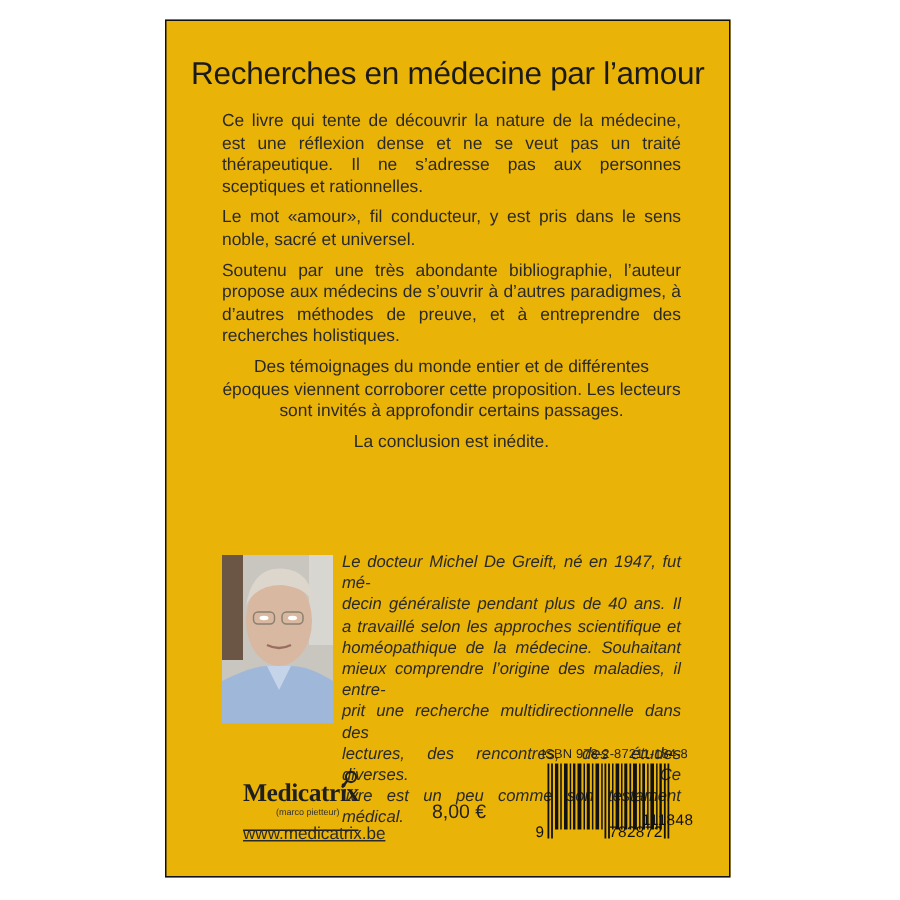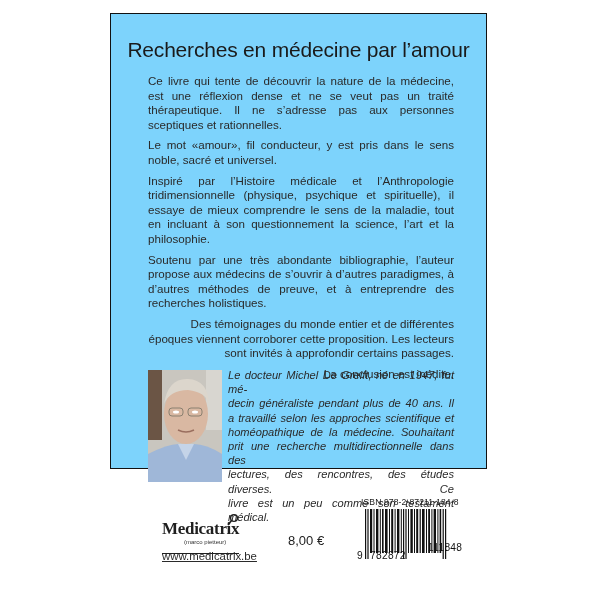--- a/index.html
+++ b/index.html
@@ -1,33 +1,33 @@
 <!DOCTYPE html>
 <html><head>
 <meta charset="utf-8">
 <style>
   html, body { margin: 0; padding: 0; }
   body {
     width: 600px; height: 600px; background: #ffffff; position: relative; overflow: hidden;
     font-family: "Liberation Sans", "DejaVu Sans", sans-serif; color: #231f20;
   }
   .cover {
-    position: absolute; left: 110px; top: 13px; width: 377px; height: 456px;
-    border: 1.5px solid #111; box-sizing: border-box; background: #7dd3fc;
+    position: absolute; left: 110px; top: 13px; width: 377px; height: 572px;
+    border: 1.5px solid #111; box-sizing: border-box; background: #eab308;
   }
   .title {
     position: absolute; left: 0; right: 0; top: 24px; text-align: center;
     font-size: 21px; letter-spacing: -0.2px; color: #1a1a1a; white-space: nowrap;
   }
   .body-text {
     position: absolute; left: 37px; top: 60px; width: 306px;
     font-size: 11.6px; line-height: 14.6px; color: #2a2a2a;
   }
   .body-text p { margin: 0 0 6px 0; text-align: justify; }
-  .body-text p.left { text-align: right; }
+  .body-text p.left { text-align: center; }
   .author {
     position: absolute; left: 37px; top: 356px; width: 306px; height: 112px; padding-left: 20px;
   }
   .photo {
     position: absolute; left: 0; top: 0; width: 74px; height: 112px; overflow: hidden;
     background: #b9b4aa;
   }
   .bio {
     position: absolute; left: 80px; top: -2px; width: 226px;
     font-size: 11.1px; line-height: 14.2px; font-style: italic; color: #2a2a2a;
@@ -62,21 +62,20 @@
 </head>
 <body>
 
 <div class="cover">
 
   <div class="title">Recherches en médecine par l’amour</div>
 
   <div class="body-text">
     <p>Ce livre qui tente de découvrir la nature de la médecine, est une réflexion dense et ne se veut pas un traité thérapeutique. Il ne s’adresse pas aux personnes sceptiques et rationnelles.</p>
     <p>Le mot «amour», fil conducteur, y est pris dans le sens noble, sacré et universel.</p>
-    <p>Inspiré par l’Histoire médicale et l’Anthropologie tridimensionnelle (physique, psychique et spirituelle), il essaye de mieux comprendre le sens de la maladie, tout en incluant à son questionnement la science, l’art et la philosophie.</p>
     <p>Soutenu par une très abondante bibliographie, l’auteur propose aux médecins de s’ouvrir à d’autres paradigmes, à d’autres méthodes de preuve, et à entreprendre des recherches holistiques.</p>
     <p class="left">Des témoignages du monde entier et de différentes époques viennent corroborer cette proposition. Les lecteurs sont invités à approfondir certains passages.</p>
     <p class="left">La conclusion est inédite.</p>
   </div>
 
   <div class="author">
     <div class="photo" title="author-portrait">
       <svg width="74" height="112" viewBox="0 0 74 112" xmlns="http://www.w3.org/2000/svg">
         <rect width="74" height="112" fill="#c9c6bf"></rect>
         <rect x="0" y="0" width="14" height="70" fill="#6b5545"></rect>
@@ -90,20 +89,21 @@
         <path d="M30 60 Q38 64 46 60" stroke="#9a6e5e" stroke-width="1.5" fill="none"></path>
         <path d="M0 84 Q20 74 30 74 L46 74 Q58 74 74 84 L74 112 L0 112Z" fill="#9fb7d8"></path>
         <path d="M30 74 L38 90 L46 74" fill="#c5d4e8"></path>
       </svg>
     </div>
     <div class="bio">
       <span>Le docteur Michel De Greift, né en 1947, fut mé-</span>
       <span>decin généraliste pendant plus de 40 ans. Il</span>
       <span>a travaillé selon les approches scientifique et</span>
       <span>homéopathique de la médecine. Souhaitant</span>
+      <span>mieux comprendre l’origine des maladies, il entre-</span>
       <span>prit une recherche multidirectionnelle dans des</span>
       <span>lectures, des rencontres, des études diverses. Ce</span>
       <span class="last">livre est un peu comme son testament médical.</span>
     </div>
   </div>
 
   <div class="logo">
     <div class="logo-word">Medicatrix</div>
     <svg class="logo-glass" width="14" height="14" viewBox="0 0 14 14">
       <circle cx="8" cy="5" r="3.4" fill="none" stroke="#1f1f1f" stroke-width="1.4"></circle>
@@ -146,17 +146,17 @@
         <rect x="69.2" y="2" width="1.8" height="44"></rect>
         <rect x="72.4" y="2" width="1" height="44"></rect>
         <rect x="74.6" y="2" width="2.4" height="44"></rect>
         <rect x="78.4" y="2" width="1" height="44"></rect>
         <rect x="80.6" y="2" width="1.6" height="44"></rect>
         <rect x="83.6" y="2" width="1.2" height="50"></rect>
         <rect x="86" y="2" width="1.2" height="50"></rect>
       </g>
     </svg>
     <div class="bc-digit" style="left:-2px; top:44px;">9</div>
-    <div class="bc-digit" style="left:11px; top:44px; letter-spacing:0.3px;">782872</div>
+    <div class="bc-digit" style="left:11px; top:44px; letter-spacing:0.3px;padding-left:36px;">782872</div>
     <div class="bc-digit" style="left:49px; top:36px; letter-spacing:0.3px;margin-left:20px;">111848</div>
   </div>
 
 </div>
 
 </body></html>

